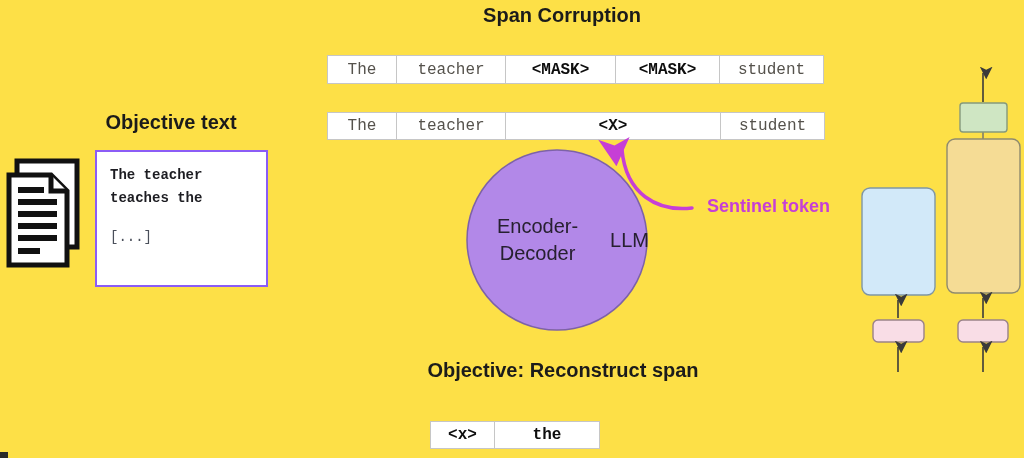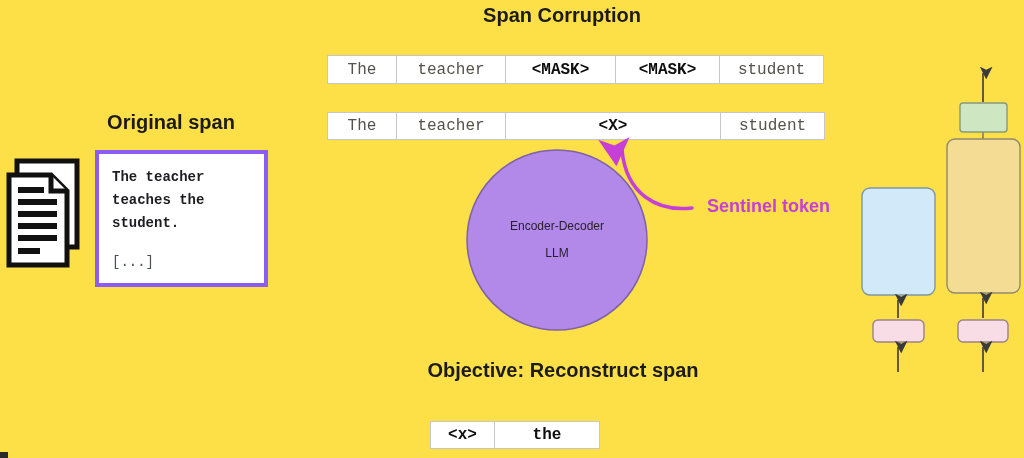--- a/index.html
+++ b/index.html
@@ -41,43 +41,42 @@
   }
   .token-cell:first-child { margin-left: 0; }
   .token-cell.mask {
     font-weight: bold;
     color: #0e0e0e;
   }
   .orig-box {
     position: absolute;
     left: 95px; top: 150px;
     width: 173px; height: 137px;
-    border: 4px solid #8b5cf6;
+    border: 2px solid #8b5cf6;
     background: #ffffff;
     padding: 12px 4px 0 13px;
     font-family: "Liberation Mono", "DejaVu Sans Mono", monospace;
     font-size: 14px;
     font-weight: bold;
     color: #1d1d22;
     line-height: 23px;
   }
   .orig-box .ellipsis {
     margin-top: 16px;
     font-weight: normal;
     color: #4a4f5a;
   }
   .circle-label {
     position: absolute;
     left: 465px; top: 148px;
     width: 184px; height: 184px;
     display: flex;
-    flex-direction: column;
     align-items: center;
     justify-content: center;
-    font-size: 12px;
+    font-size: 20px;
     color: #272030;
     text-align: center;
     line-height: 27px;
     pointer-events: none;
   }
   .sentinel-label {
     position: absolute;
     left: 700px; top: 196px;
     font-size: 18px;
     font-weight: 600;
@@ -108,21 +107,21 @@
     <div class="token-cell" style="width:105px;">student</div>
   </div>
 
   <div class="token-row" style="left:327px; top:96px; height:44px;">
     <div class="token-cell" style="width:70px;">The</div>
     <div class="token-cell" style="width:110px;">teacher</div>
     <div class="token-cell mask" style="width:216px;">&lt;X&gt;</div>
     <div class="token-cell" style="width:105px;">student</div>
   </div>
 
-  <div class="heading" style="left:171px; top:111px;">Original span</div>
+  <div class="heading" style="left:171px; top:111px;">Objective text</div>
 
   <svg class="svg-abs" style="left:2px; top:155px;" width="80" height="115" viewBox="0 0 80 115">
 
     <rect x="15" y="6" width="60" height="86" fill="#ffffff" stroke="#111111" stroke-width="5"></rect>
 
     <path d="M 7 20 L 49 20 L 65 36 L 65 110 L 7 110 Z" fill="#ffffff" stroke="#111111" stroke-width="5" stroke-linejoin="miter"></path>
     <path d="M 49 20 L 49 36 L 65 36" fill="#ffffff" stroke="#111111" stroke-width="5"></path>
 
     <g stroke="#111111" stroke-width="6">
       <line x1="16" y1="35" x2="42" y2="35"></line>
@@ -130,21 +129,20 @@
       <line x1="16" y1="59" x2="55" y2="59"></line>
       <line x1="16" y1="71" x2="55" y2="71"></line>
       <line x1="16" y1="83" x2="55" y2="83"></line>
       <line x1="16" y1="96" x2="38" y2="96"></line>
     </g>
   </svg>
 
   <div class="orig-box">
     <div>The teacher</div>
     <div>teaches the</div>
-    <div>student.</div>
     <div class="ellipsis">[...]</div>
   </div>
 
   <svg class="svg-abs" style="left:465px; top:148px;" width="184" height="184" viewBox="0 0 184 184">
     <circle cx="92" cy="92" r="90" stroke-width="1.5" stroke="#7d62a8" fill="#b288e8"></circle>
   </svg>
   <div class="circle-label">
     <span>Encoder-Decoder</span>
     <span>LLM</span>
   </div>

